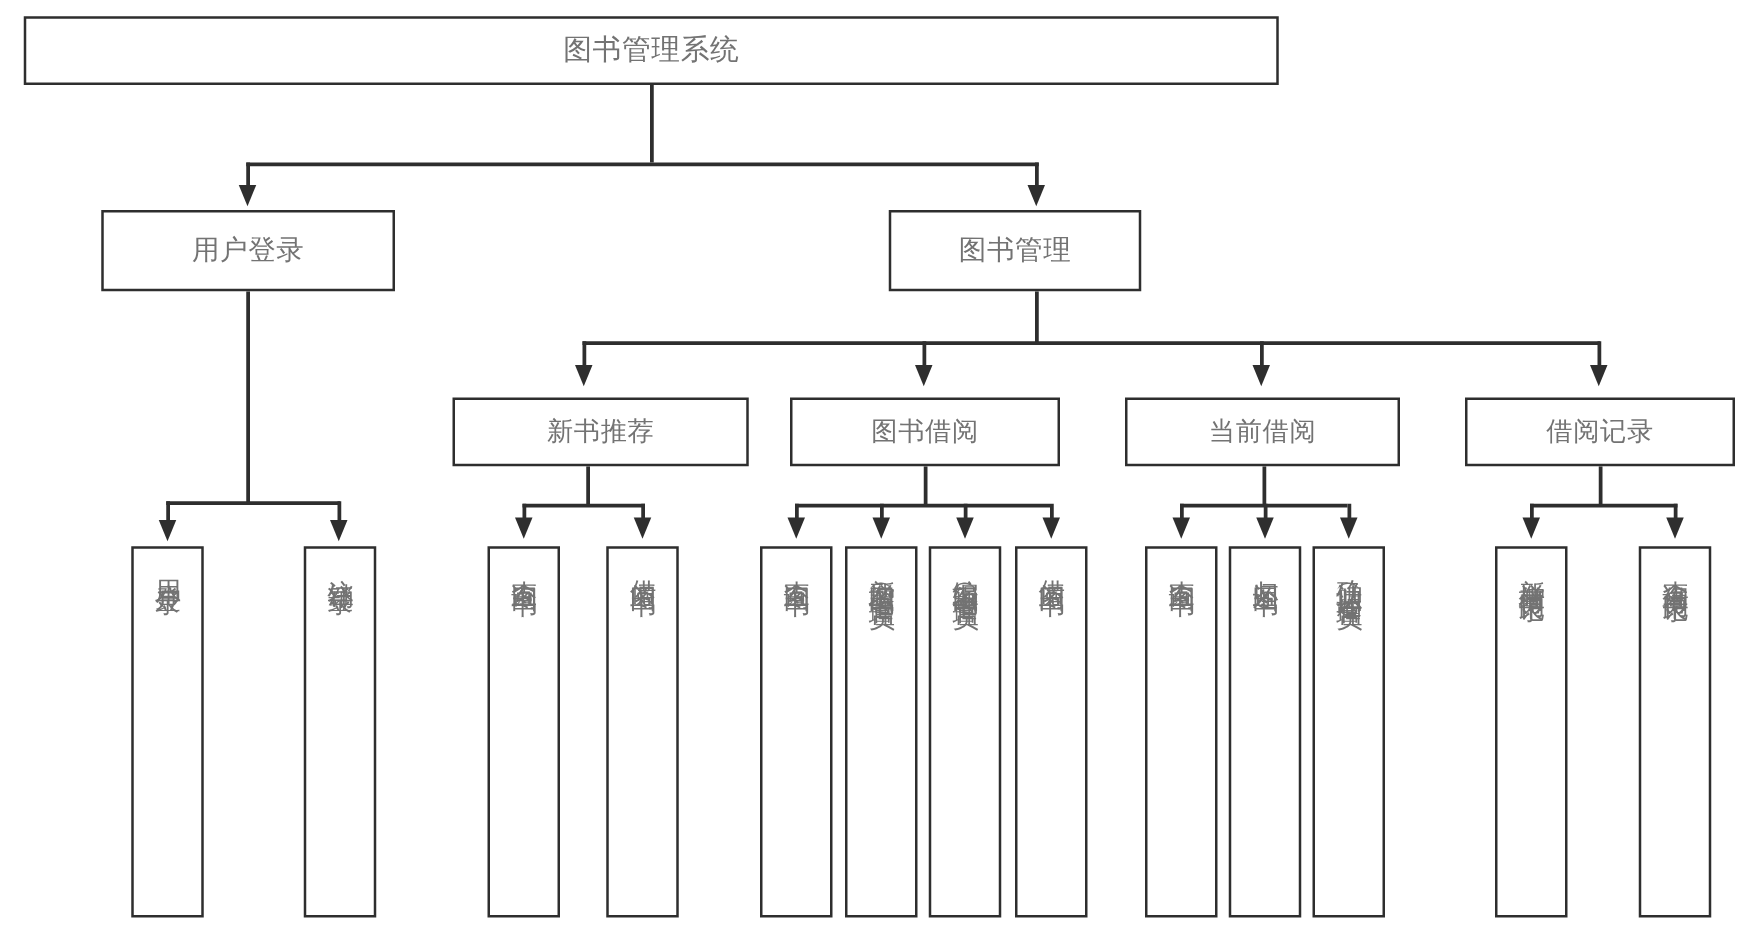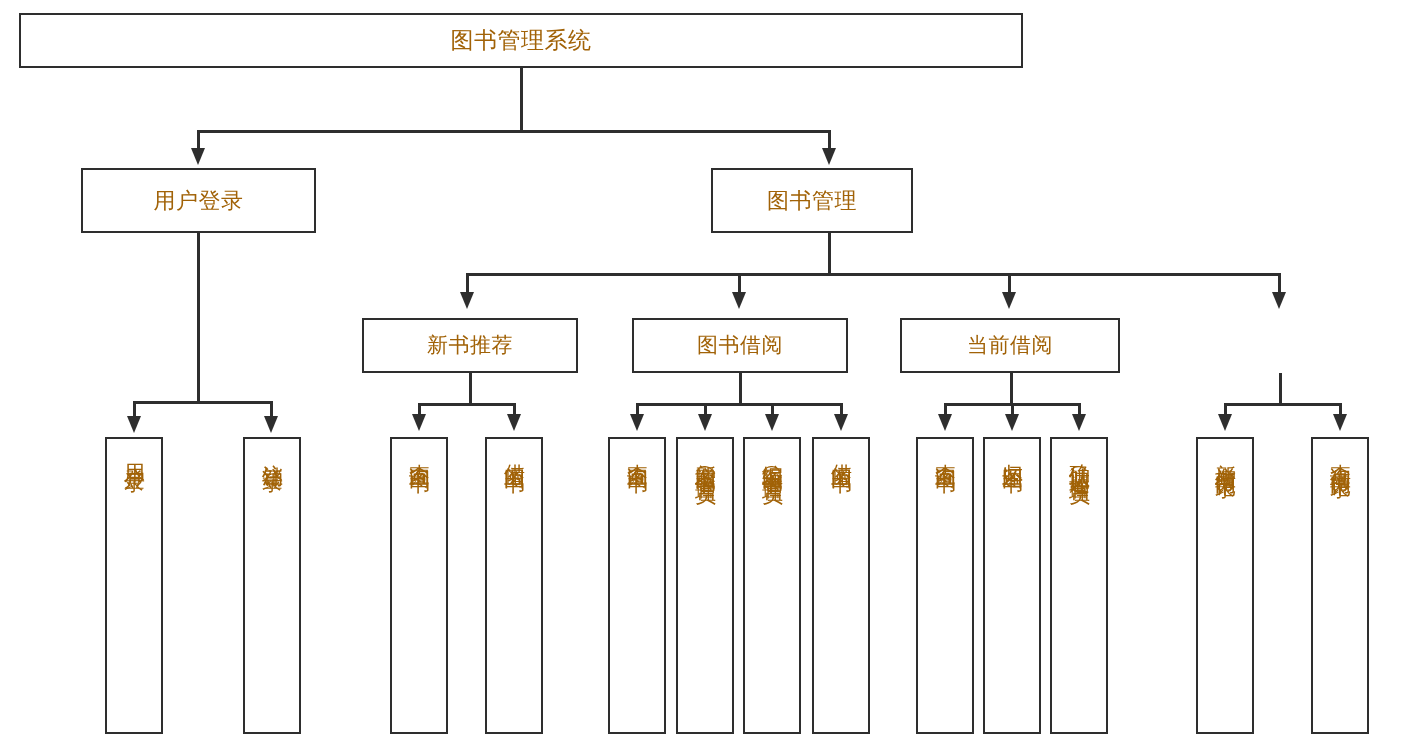--- a/index.html
+++ b/index.html
@@ -17,21 +17,21 @@
   }
   
   .node {
     position: absolute;
     box-sizing: border-box;
     border: 2.5px solid #2e2e2e;
     background: #ffffff;
     display: flex;
     align-items: center;
     justify-content: center;
-    color: #a16207;
+    color: #737373;
     z-index: 3;
   }
   .node .lbl {
     line-height: 1.18;
     text-align: center;
     white-space: pre;
     letter-spacing: 0.5px;
   }
   .node.root .lbl      { font-size: 23px; }
   .node.level2 .lbl    { font-size: 22px; }
@@ -111,28 +111,31 @@
   <div class="edge h" style="left:466px; top:273px; width:814px; height:2.5px;"></div>
   <div class="edge v" style="left:466px; top:273px; width:2.5px; height:24px;"></div>
   <div class="arrow" style="left:460px; top:292px;"></div>
   <div class="edge v" style="left:738px; top:273px; width:2.5px; height:24px;"></div>
   <div class="arrow" style="left:732px; top:292px;"></div>
   <div class="edge v" style="left:1008px; top:273px; width:2.5px; height:24px;"></div>
   <div class="arrow" style="left:1002px; top:292px;"></div>
   <div class="edge v" style="left:1278px; top:273px; width:2.5px; height:24px;"></div>
   <div class="arrow" style="left:1272px; top:292px;"></div>
 
-  <div class="node level3" style="left:362px; top:318px; width:216px; height:55px;">
+  <div class="node level3" style="left:362px; top:318px; width:237px; height:55px;">
     <span class="lbl">新书推荐</span>
   </div>
   <div class="node level3" style="left:632px; top:318px; width:216px; height:55px;">
     <span class="lbl">图书借阅</span>
   </div>
   <div class="node level3" style="left:900px; top:318px; width:220px; height:55px;">
     <span class="lbl">当前借阅</span>
+  </div>
+  <div class="node level3" style="left:1172px; top:318px; width:216px; height:55px;">
+    <span class="lbl">借阅记录</span>
   </div>
 
   <div class="edge v" style="left:469px; top:373px; width:2.5px; height:32px;"></div>
   <div class="edge h" style="left:418px; top:403px; width:98px; height:2.5px;"></div>
   <div class="edge v" style="left:418px; top:403px; width:2.5px; height:16px;"></div>
   <div class="arrow" style="left:412px; top:414px;"></div>
   <div class="edge v" style="left:513px; top:403px; width:2.5px; height:16px;"></div>
   <div class="arrow" style="left:507px; top:414px;"></div>
 
   <div class="edge v" style="left:739px; top:373px; width:2.5px; height:32px;"></div>

